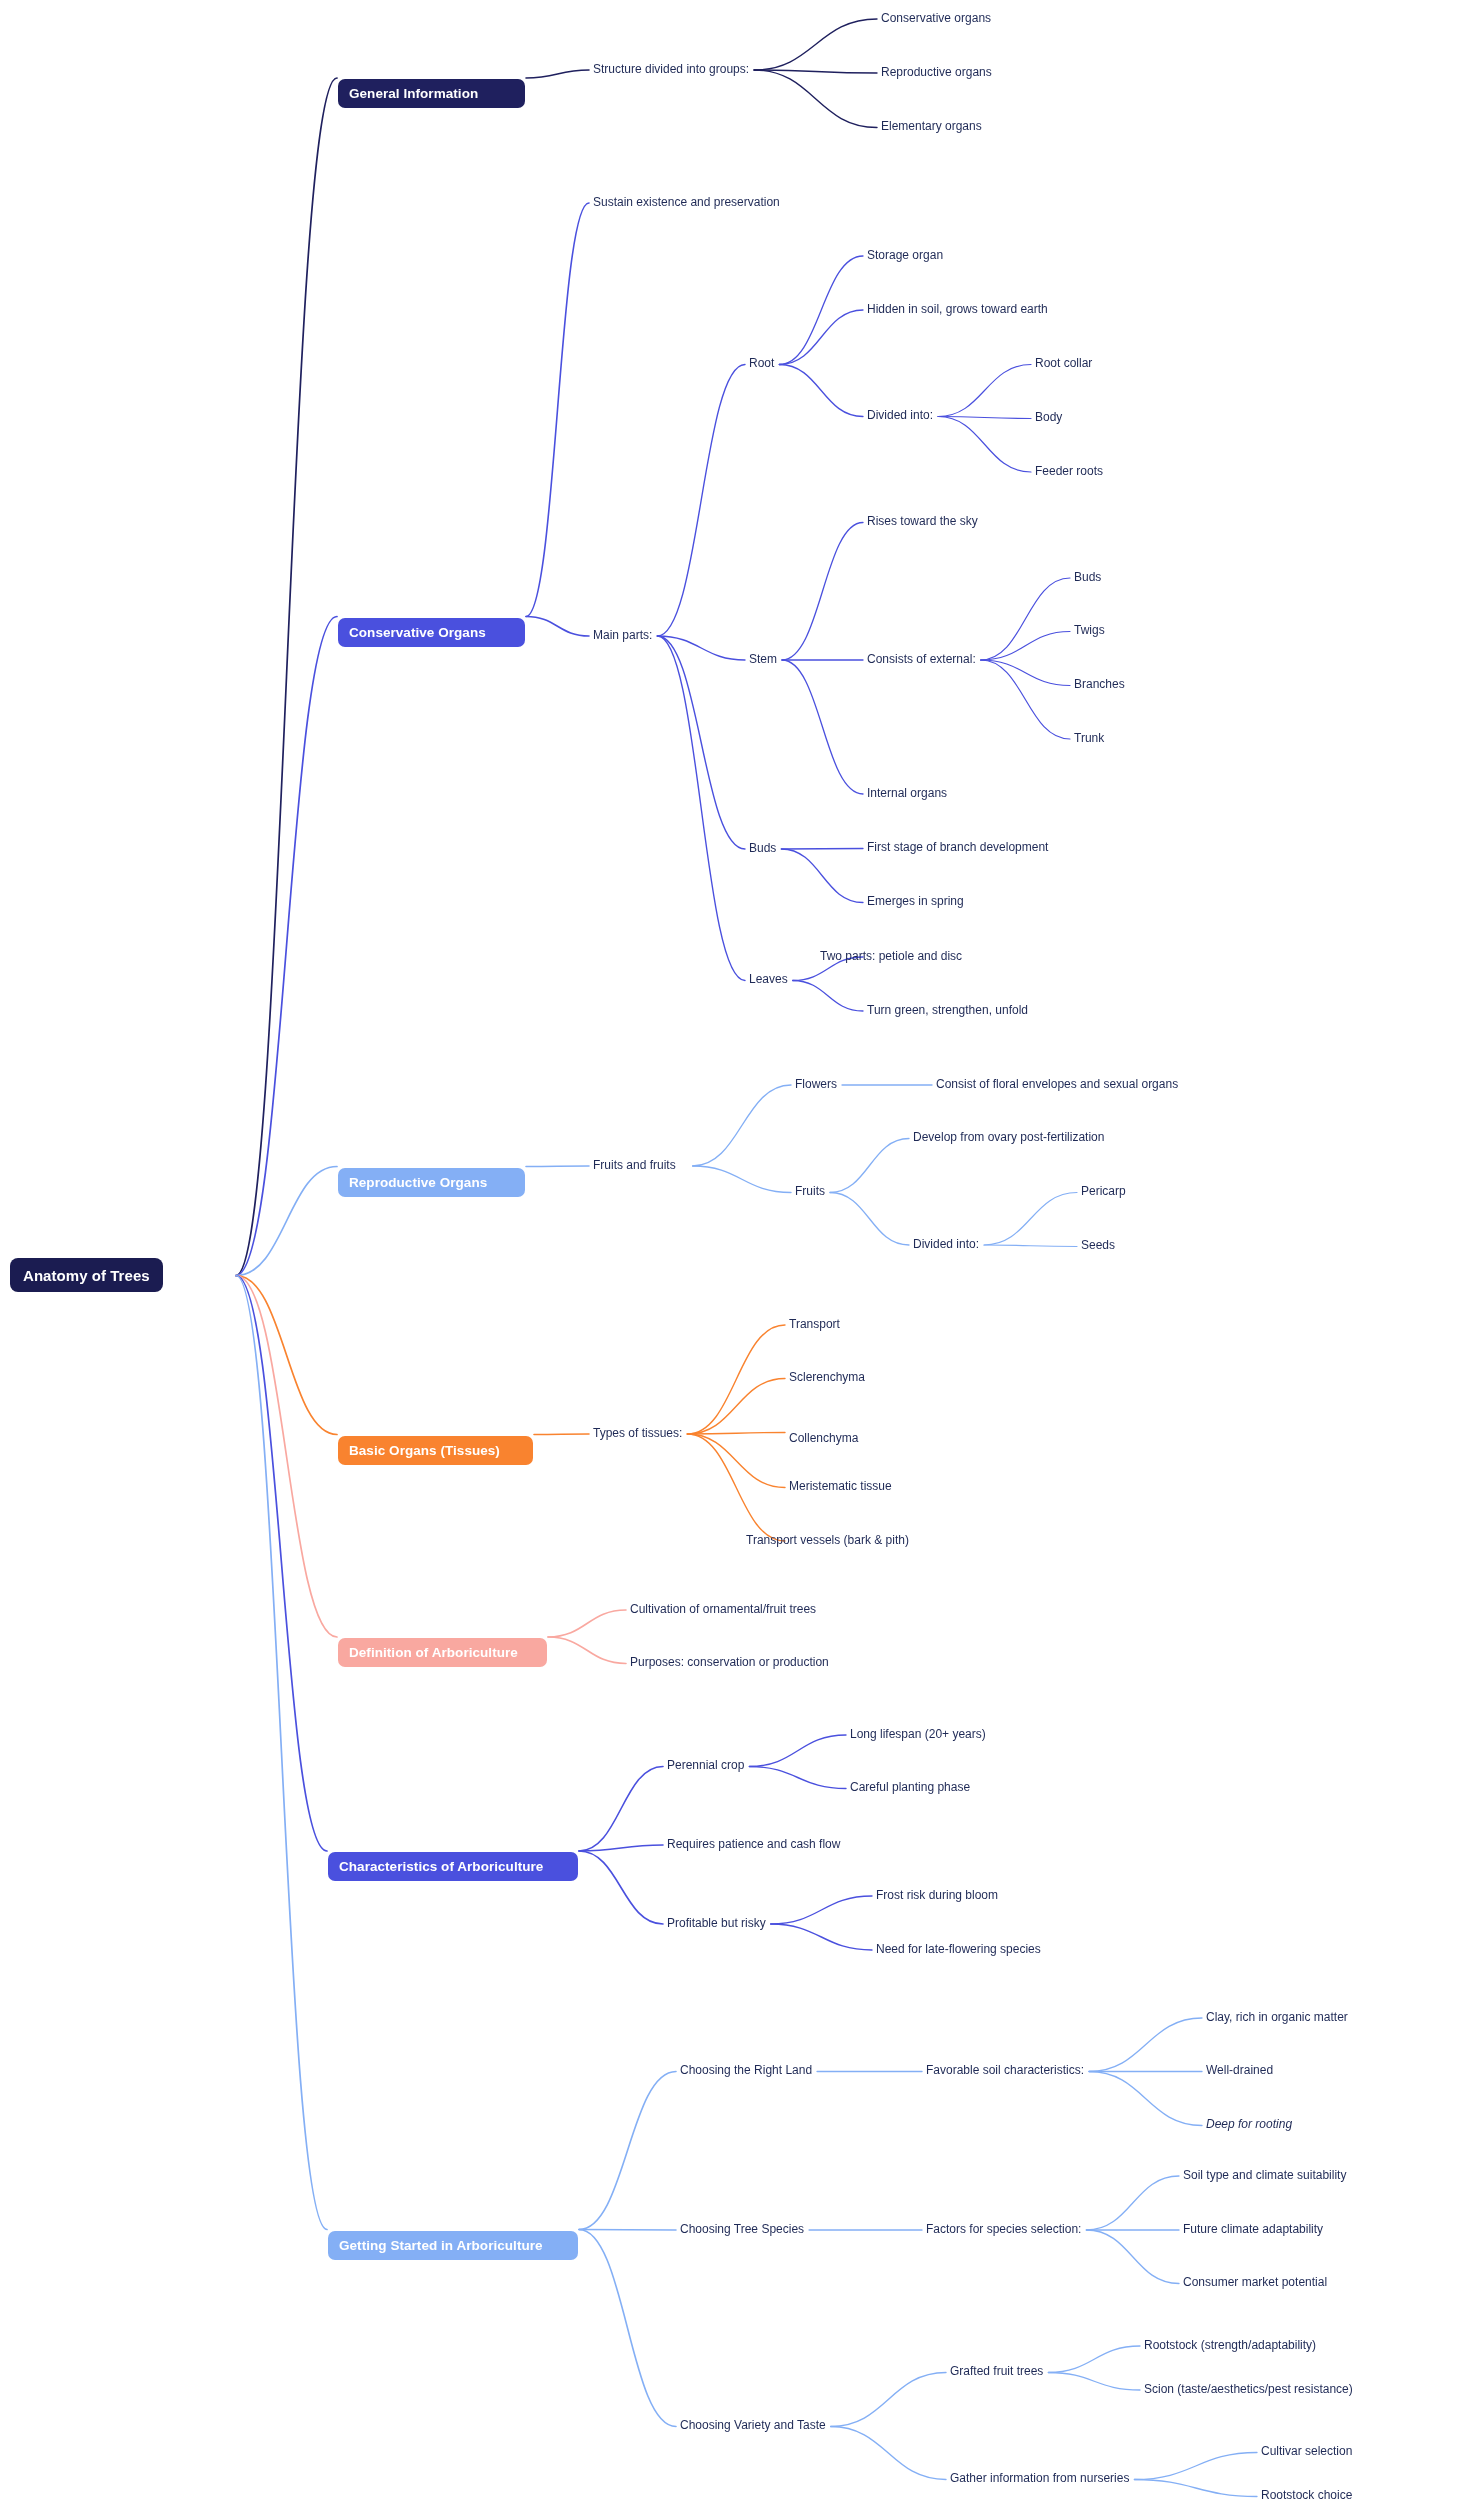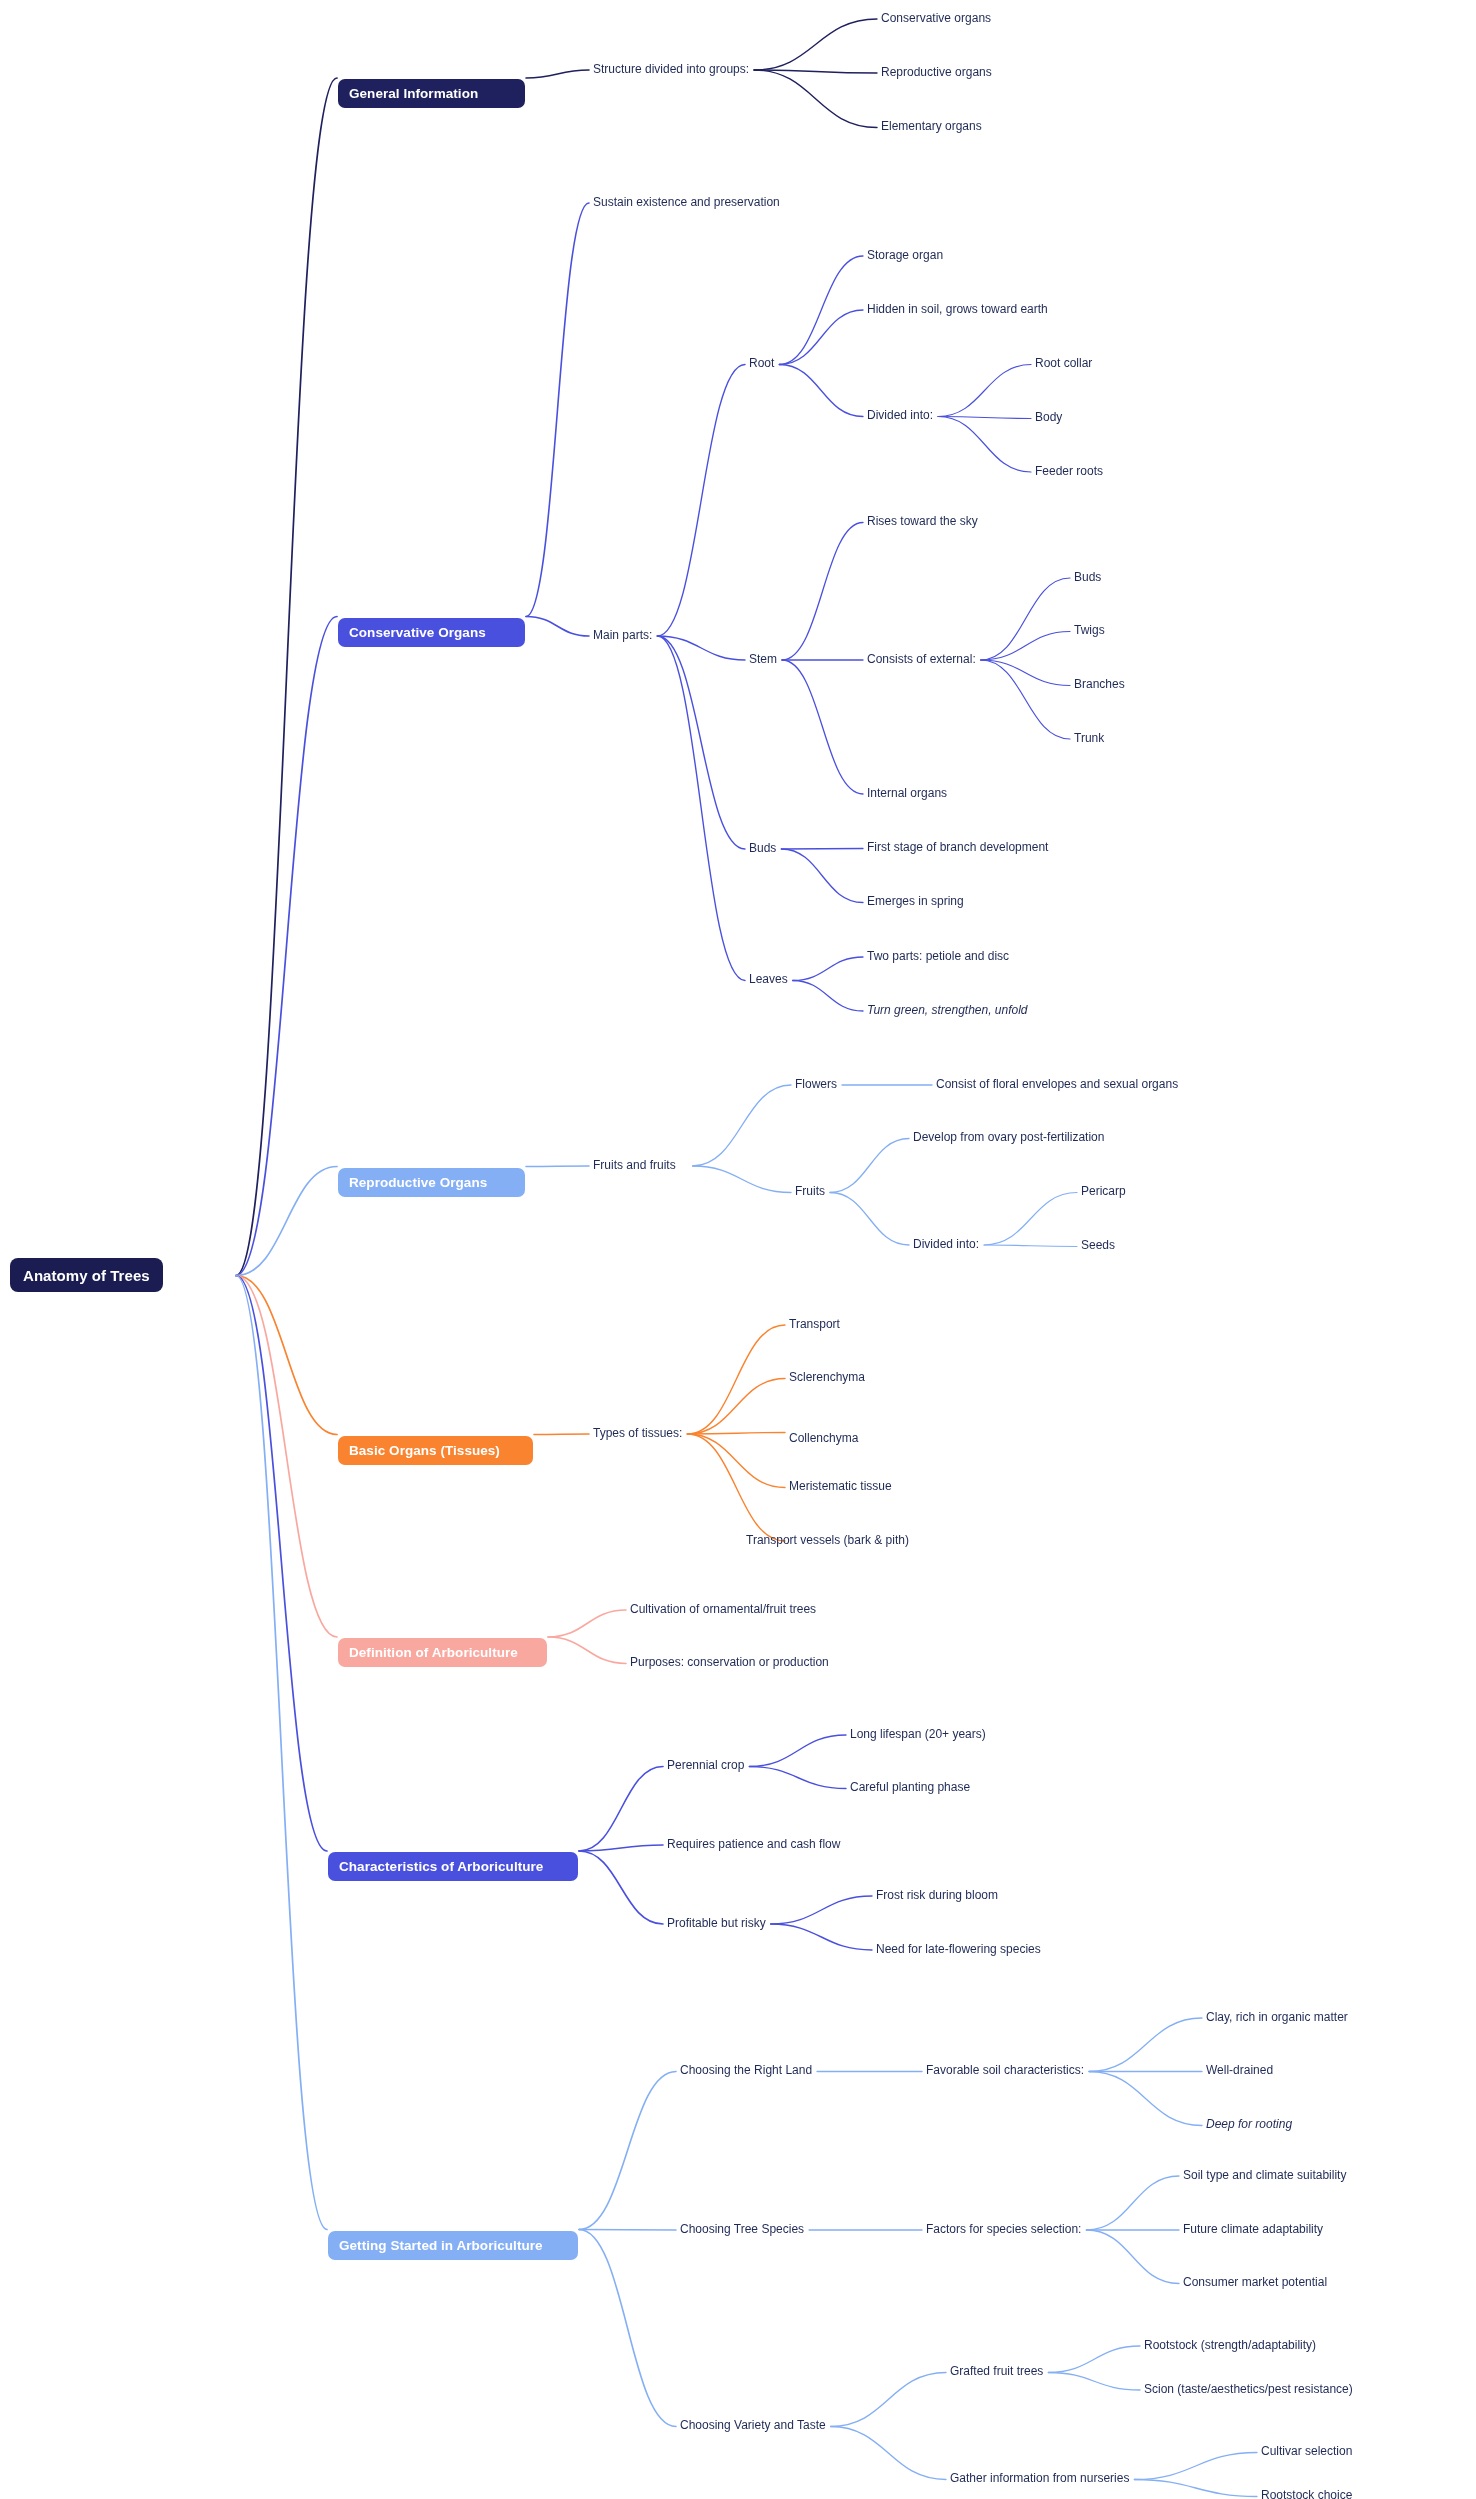--- a/index.html
+++ b/index.html
@@ -219,24 +219,24 @@
     </div>
     <div class="node leaf" style="left: 867px; top: 840px; height: 16px;">
       <span>First stage of branch development</span>
     </div>
     <div class="node leaf" style="left: 867px; top: 894px; height: 16px;">
       <span>Emerges in spring</span>
     </div>
     <div class="node leaf" style="left: 749px; top: 972px; height: 16px;">
       <span>Leaves</span>
     </div>
-    <div class="node leaf" style="left: 867px; top: 949px; height: 16px;">
+    <div class="node leaf" style="left: 820px; top: 949px; height: 16px;">
       <span>Two parts: petiole and disc</span>
     </div>
-    <div class="node leaf" style="left: 867px; top: 1003px; height: 16px; font-style: italic;">
+    <div class="node leaf" style="left: 867px; top: 1003px; height: 16px;">
       <span>Turn green, strengthen, unfold</span>
     </div>
     <div class="node pill branch" style="left: 338px; top: 1152px; height: 29px; background: rgb(132, 175, 245); width: 187px;">
       <span>Reproductive Organs</span>
     </div>
     <div class="node leaf" style="left: 593px; top: 1158px; height: 16px;">
       <span>Fruits and fruits</span>
     </div>
     <div class="node leaf" style="left: 795px; top: 1077px; height: 16px;">
       <span>Flowers</span>

